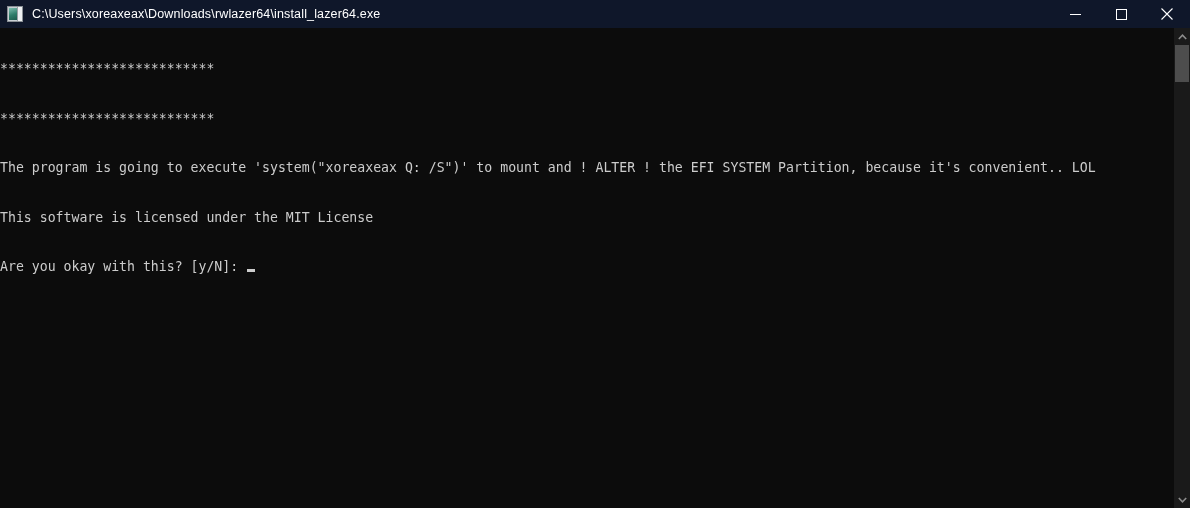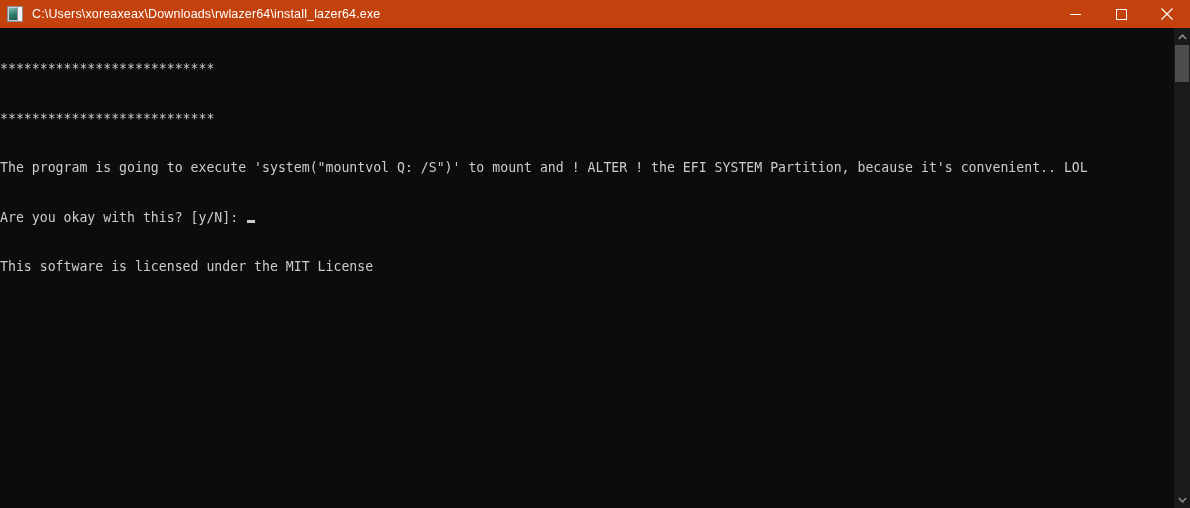--- a/index.html
+++ b/index.html
@@ -22,21 +22,21 @@
     background: #0c0c0c;
     display: flex;
     flex-direction: column;
     overflow: hidden;
   }
 
   
   #titlebar {
     height: 28px;
     min-height: 28px;
-    background: #c2410c;
+    background: #0f172a;
     display: flex;
     align-items: center;
     justify-content: space-between;
     user-select: none;
   }
   #titlebar-left {
     display: flex;
     align-items: center;
     padding-left: 7px;
     overflow: hidden;
@@ -195,23 +195,23 @@
         </svg>
       </button>
     </div>
   </div>
 
   <div id="console-area">
 
     <div id="console-text">
       <div class="line">***************************</div>
       <div class="line">***************************</div>
-      <div class="line">The program is going to execute 'system("mountvol Q: /S")' to mount and ! ALTER ! the EFI SYSTEM Partition, because it's convenient.. LOL</div>
+      <div class="line">The program is going to execute 'system("xoreaxeax Q: /S")' to mount and ! ALTER ! the EFI SYSTEM Partition, because it's convenient.. LOL</div>
+      <div class="line">This software is licensed under the MIT License</div>
       <div class="line"><span>Are you okay with this? [y/N]: </span><span id="cursor"></span></div>
-      <div class="line">This software is licensed under the MIT License</div>
     </div>
 
     <div id="scrollbar">
       <div class="sb-arrow" id="sb-up" title="Scroll up">
         <svg width="9" height="6" viewBox="0 0 9 6" aria-hidden="true">
           <path d="M0.8 5 L4.5 1.2 L8.2 5" stroke="#8c8c8c" stroke-width="1.6" fill="none"></path>
         </svg>
       </div>
 
       <div id="sb-track">

